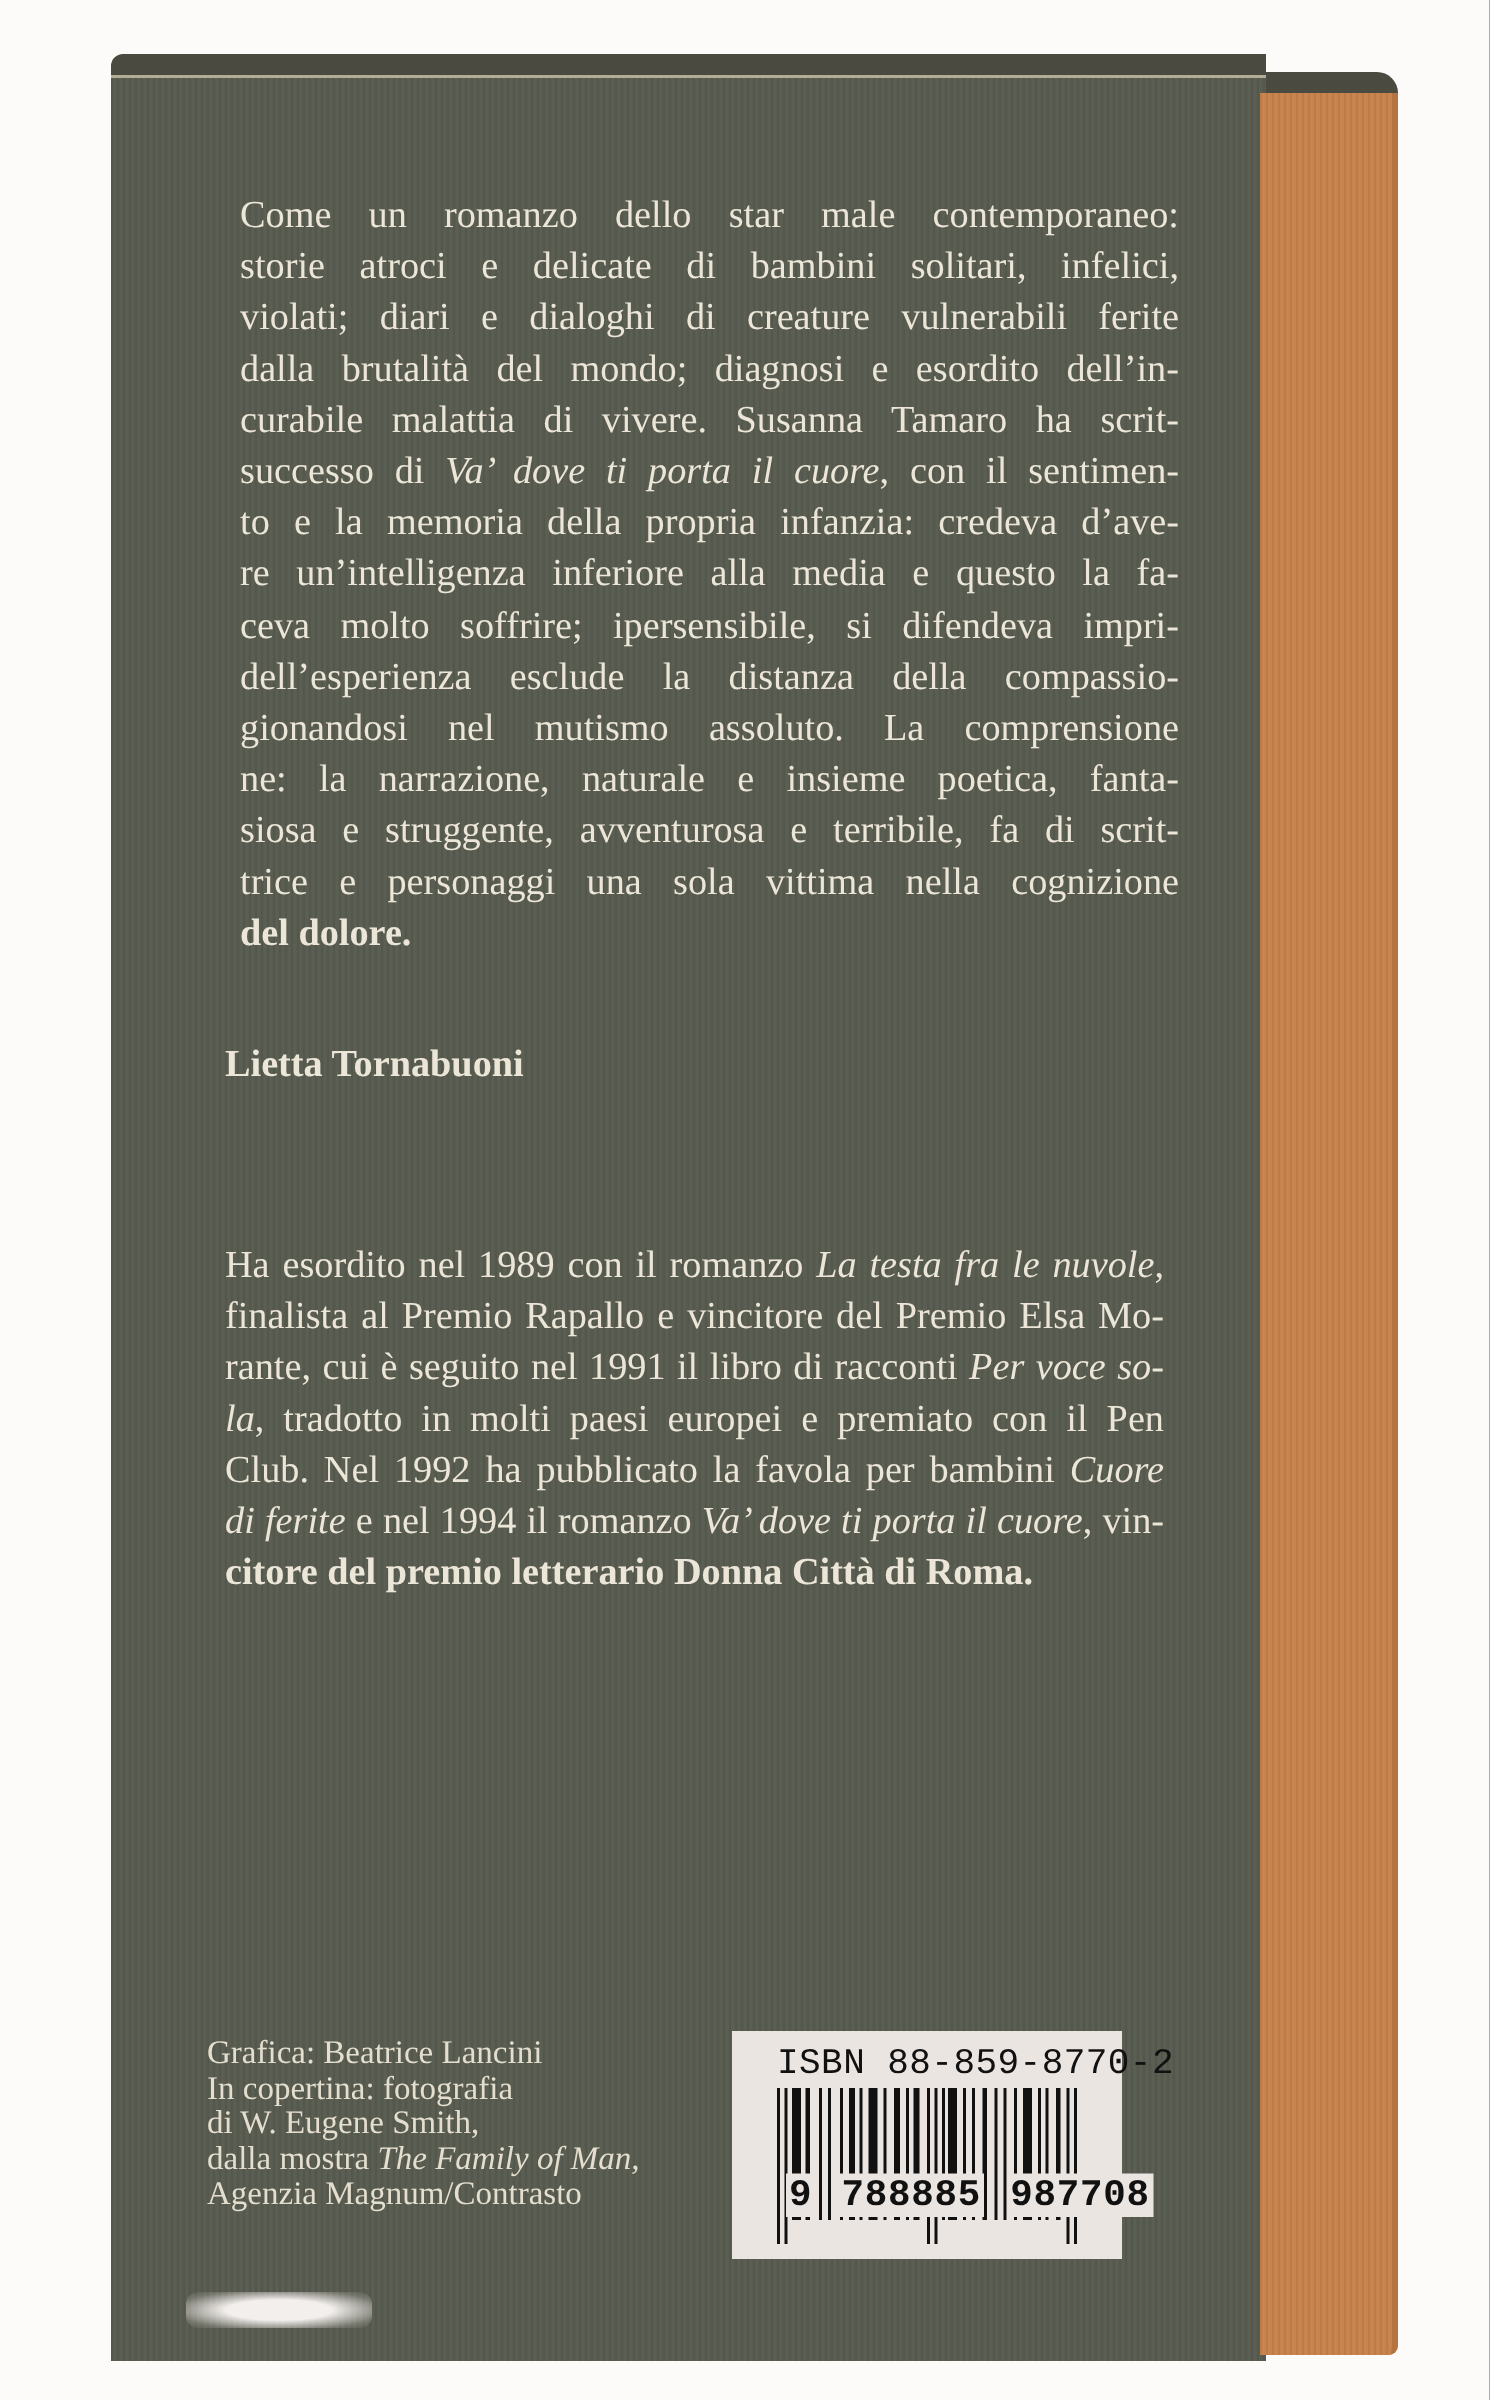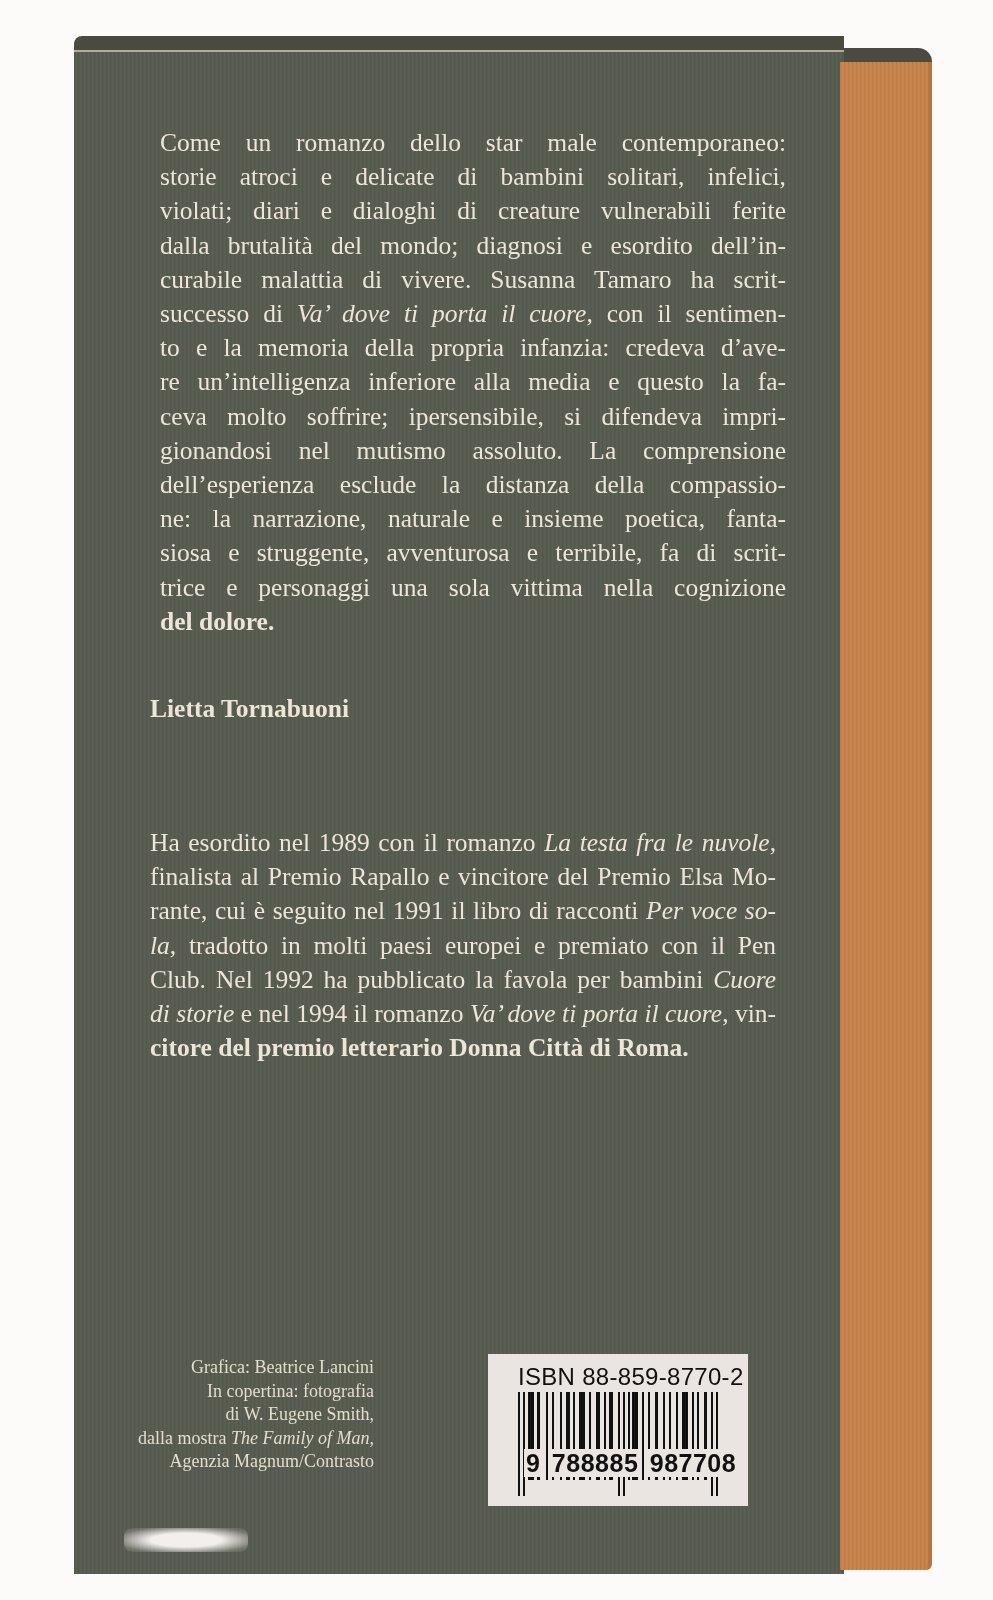--- a/index.html
+++ b/index.html
@@ -69,33 +69,32 @@
   }
   .bio {
     position: absolute;
     left: 76px; top: 776px;
     width: 626px;
   }
   .credits {
     position: absolute;
     left: 64px; top: 1306px;
     color: #e4dece;
-    font-size: 18px;
+    font-size: 22px;
     line-height: 23.5px;
-    text-align: right;
   }
   .credits div { white-space: nowrap; }
   .barcode-box {
     position: absolute;
     left: 414px; top: 1304px;
     width: 260px; height: 152px;
     background: #ebe5e1;
     box-sizing: border-box;
     padding: 10px 12px 0 30px;
-    font-family: Liberation Sans, sans-serif;
+    font-family: Liberation Mono, monospace;
     color: #111;
   }
   .isbn-label { font-size: 24px; letter-spacing: 0.3px; white-space: nowrap; line-height: 26px; }
   .bars {
     position: relative;
     height: 90px;
     margin-top: 2px;
   }
   .bars svg { display: block; }
   .ean {
@@ -125,37 +124,37 @@
     <div class="blurb text">
       <span class="line">Come un romanzo dello star male contemporaneo:</span>
       <span class="line">storie atroci e delicate di bambini solitari, infelici,</span>
       <span class="line">violati; diari e dialoghi di creature vulnerabili ferite</span>
       <span class="line">dalla brutalità del mondo; diagnosi e esordito dell’in-</span>
       <span class="line">curabile malattia di vivere. Susanna Tamaro ha scrit-</span>
       <span class="line"><span>successo di </span><em>Va’ dove ti porta il cuore</em><span>, con il sentimen-</span></span>
       <span class="line">to e la memoria della propria infanzia: credeva d’ave-</span>
       <span class="line">re un’intelligenza inferiore alla media e questo la fa-</span>
       <span class="line">ceva molto soffrire; ipersensibile, si difendeva impri-</span>
+      <span class="line">dell’esperienza esclude la distanza della compassio-</span>
       <span class="line">gionandosi nel mutismo assoluto. La comprensione</span>
-      <span class="line">dell’esperienza esclude la distanza della compassio-</span>
       <span class="line">ne: la narrazione, naturale e insieme poetica, fanta-</span>
       <span class="line">siosa e struggente, avventurosa e terribile, fa di scrit-</span>
       <span class="line">trice e personaggi una sola vittima nella cognizione</span>
       <span class="line last">del dolore.</span>
     </div>
 
     <div class="signature">Lietta Tornabuoni</div>
 
     <div class="bio text">
       <span class="line"><span>Ha esordito nel 1989 con il romanzo </span><em>La testa fra le nuvole</em><span>,</span></span>
       <span class="line">finalista al Premio Rapallo e vincitore del Premio Elsa Mo-</span>
       <span class="line"><span>rante, cui è seguito nel 1991 il libro di racconti </span><em>Per voce so-</em></span>
       <span class="line"><em>la</em><span>, tradotto in molti paesi europei e premiato con il Pen</span></span>
       <span class="line"><span>Club. Nel 1992 ha pubblicato la favola per bambini </span><em>Cuore</em></span>
-      <span class="line"><em>di storie</em><span> e nel 1994 il romanzo </span><em>Va’ dove ti porta il cuore</em><span>, vin-</span></span>
+      <span class="line"><em>di ferite</em><span> e nel 1994 il romanzo </span><em>Va’ dove ti porta il cuore</em><span>, vin-</span></span>
       <span class="line last">citore del premio letterario Donna Città di Roma.</span>
     </div>
 
     <div class="credits">
       <div>Grafica: Beatrice Lancini</div>
       <div>In copertina: fotografia</div>
       <div>di W. Eugene Smith,</div>
       <div><span>dalla mostra </span><em>The Family of Man,</em></div>
       <div>Agenzia Magnum/Contrasto</div>
     </div>

